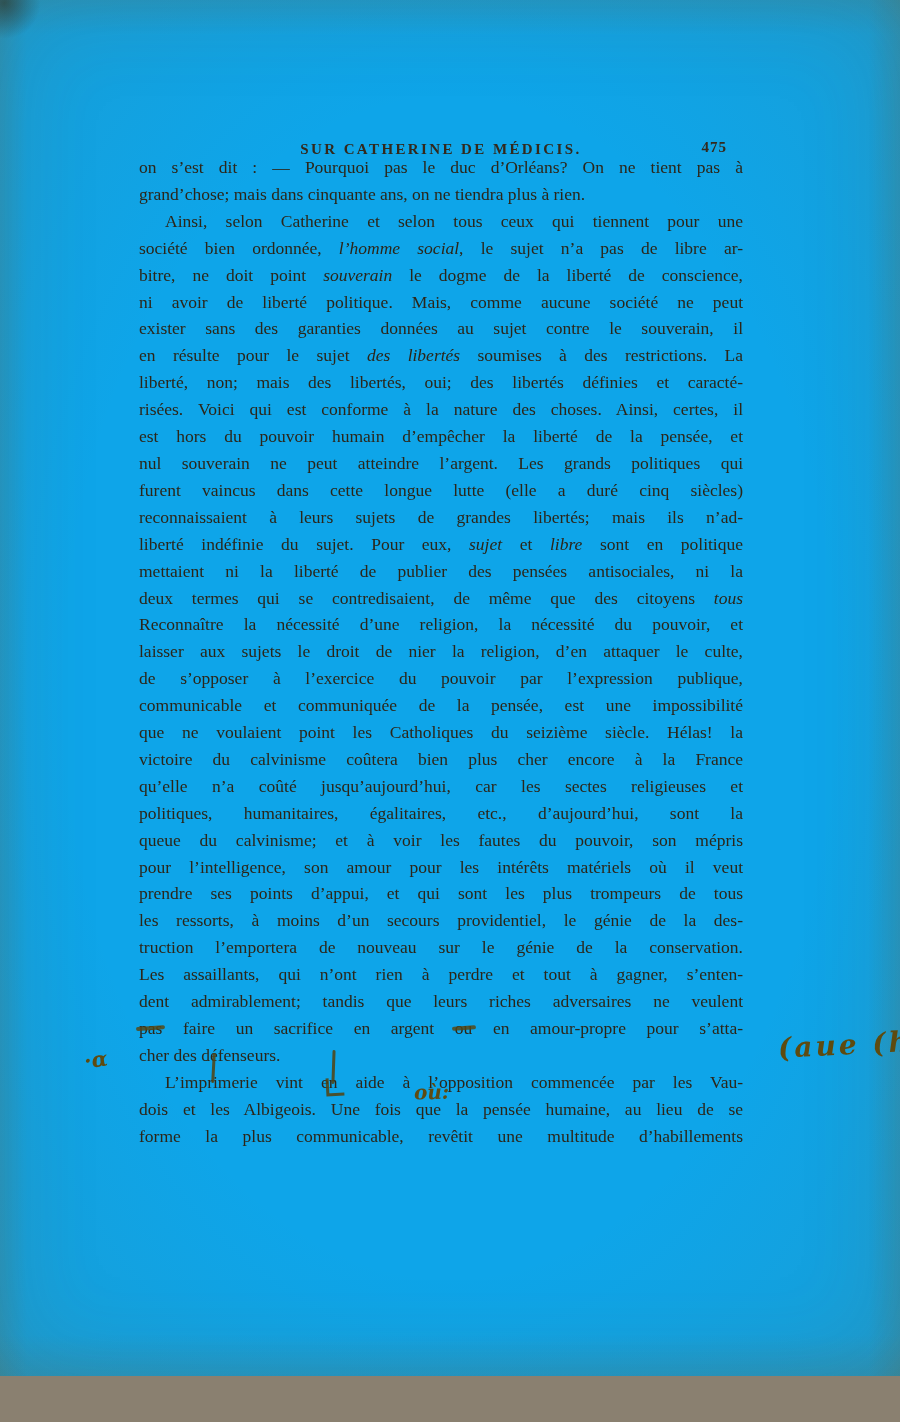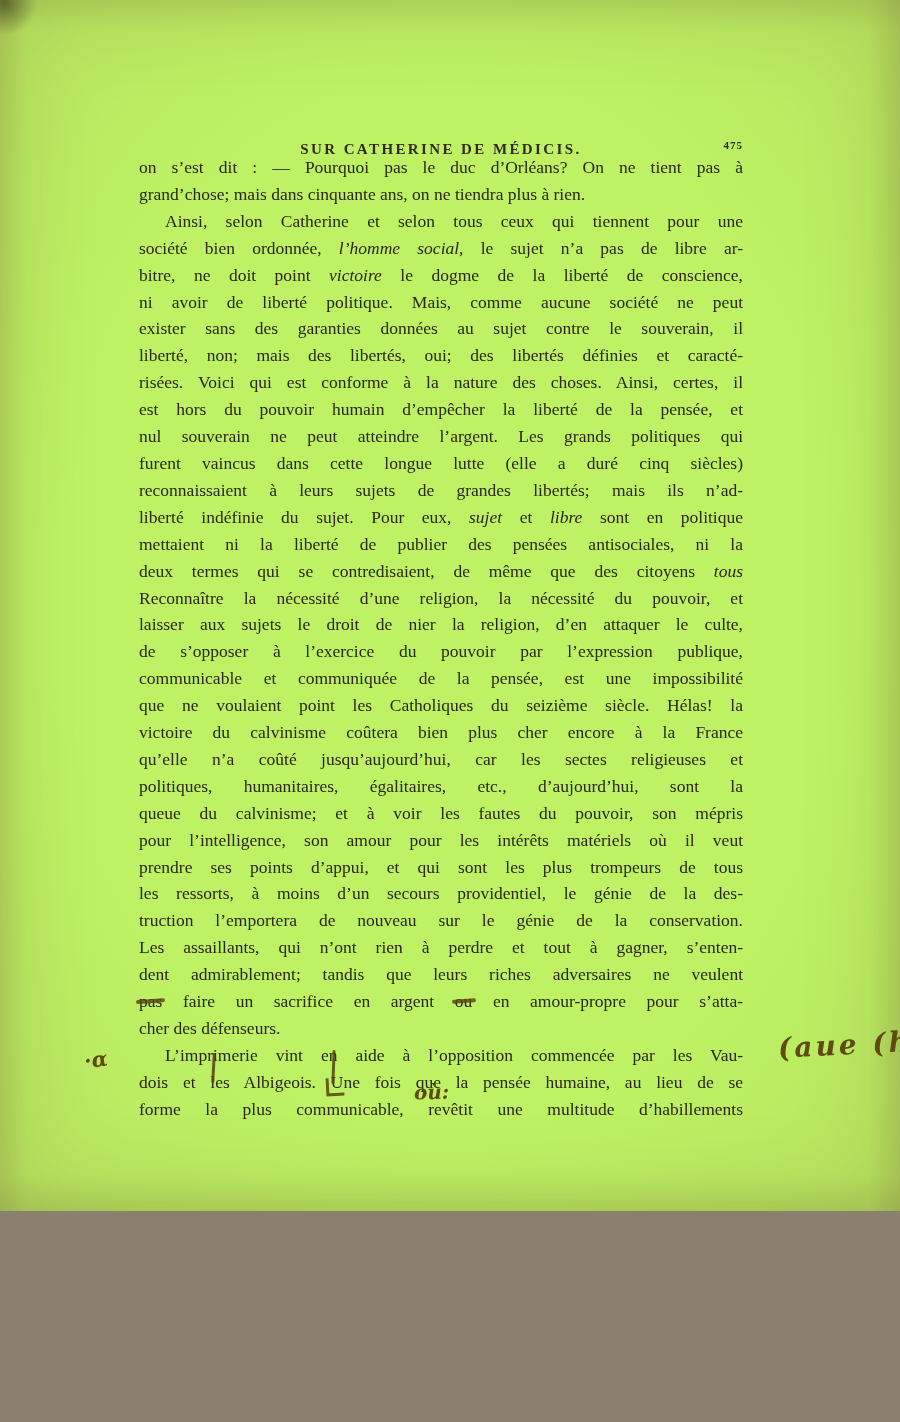--- a/index.html
+++ b/index.html
@@ -1,19 +1,19 @@
 <!DOCTYPE html>
 <html><head>
 <meta charset="utf-8">
 <style>
   html,body{margin:0;padding:0;background:#8a8070;}
   .page{
     position:relative;
-    width:900px;height:1211px;
-    background:#bef264;
+    width:900px;height:1376px;
+    background:#0ea5e9;
     overflow:hidden;
     font-family:"Liberation Serif","DejaVu Serif",serif;
     color:#2e2a20;
   }
   .paper-texture{
     position:absolute;inset:0;pointer-events:none;
     background:
       radial-gradient(circle at 0.5% 0.2%, rgba(35,30,15,.55) 0, rgba(35,30,15,0) 2.2%),
       radial-gradient(ellipse at 50% 50%, rgba(0,0,0,0) 60%, rgba(115,95,50,.10) 100%),
       linear-gradient(to right, rgba(110,92,48,.14), rgba(0,0,0,0) 3%, rgba(0,0,0,0) 96.5%, rgba(110,92,48,.16)),
@@ -22,22 +22,22 @@
   }
   .header{
     position:absolute;top:141px;left:139px;width:604px;height:24px;
   }
   .header-title{
     display:block;text-align:center;
     font-size:15px;font-weight:700;letter-spacing:2.4px;
     color:#33291c;
   }
   .page-number{
-    position:absolute;right:0;top:-2px;
-    font-size:11px;font-weight:700;letter-spacing:1px;
+    position:absolute;right:16px;top:-2px;
+    font-size:15px;font-weight:700;letter-spacing:1px;
     color:#33291c;
   }
   .text-block{
     position:absolute;top:154px;left:139px;width:604px;
     font-size:17.5px;
     color:#2c2619;
   }
   .line{
     line-height:26.9px;
     text-align:justify;
@@ -89,23 +89,24 @@
   </div>
 
   <div class="text-block">
       <div class="paragraph">
         <div class="line">on s’est dit : — Pourquoi pas le duc d’Orléans? On ne tient pas à</div>
         <div class="line last">grand’chose; mais dans cinquante ans, on ne tiendra plus à rien.</div>
       </div>
       <div class="paragraph indent">
         <div class="line">Ainsi, selon Catherine et selon tous ceux qui tiennent pour une</div>
         <div class="line">société bien ordonnée, <em>l’homme social</em>, le sujet n’a pas de libre ar-</div>
-        <div class="line">bitre, ne doit point <em>victoire</em> le dogme de la liberté de conscience,</div>
+        <div class="line">bitre, ne doit point <em>souverain</em> le dogme de la liberté de conscience,</div>
         <div class="line">ni avoir de liberté politique. Mais, comme aucune société ne peut</div>
         <div class="line">exister sans des garanties données au sujet contre le souverain, il</div>
+        <div class="line">en résulte pour le sujet <em>des libertés</em> soumises à des restrictions. La</div>
         <div class="line">liberté, non; mais des libertés, oui; des libertés définies et caracté-</div>
         <div class="line">risées. Voici qui est conforme à la nature des choses. Ainsi, certes, il</div>
         <div class="line">est hors du pouvoir humain d’empêcher la liberté de la pensée, et</div>
         <div class="line">nul souverain ne peut atteindre l’argent. Les grands politiques qui</div>
         <div class="line">furent vaincus dans cette longue lutte (elle a duré cinq siècles)</div>
         <div class="line">reconnaissaient à leurs sujets de grandes libertés; mais ils n’ad-</div>
         <div class="line">liberté indéfinie du sujet. Pour eux, <em>sujet</em> et <em>libre</em> sont en politique</div>
         <div class="line">mettaient ni la liberté de publier des pensées antisociales, ni la</div>
         <div class="line">deux termes qui se contredisaient, de même que des citoyens <em>tous</em></div>
         <div class="line">Reconnaître la nécessité d’une religion, la nécessité du pouvoir, et</div>

